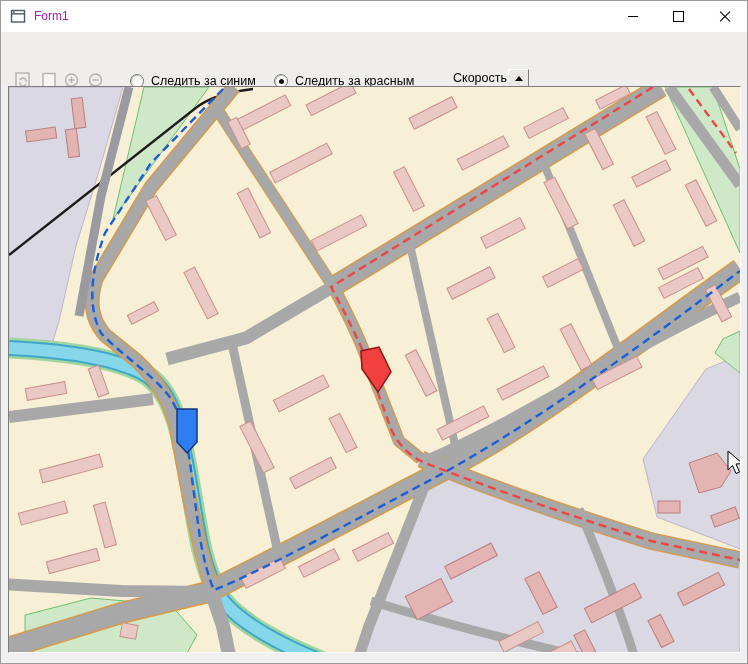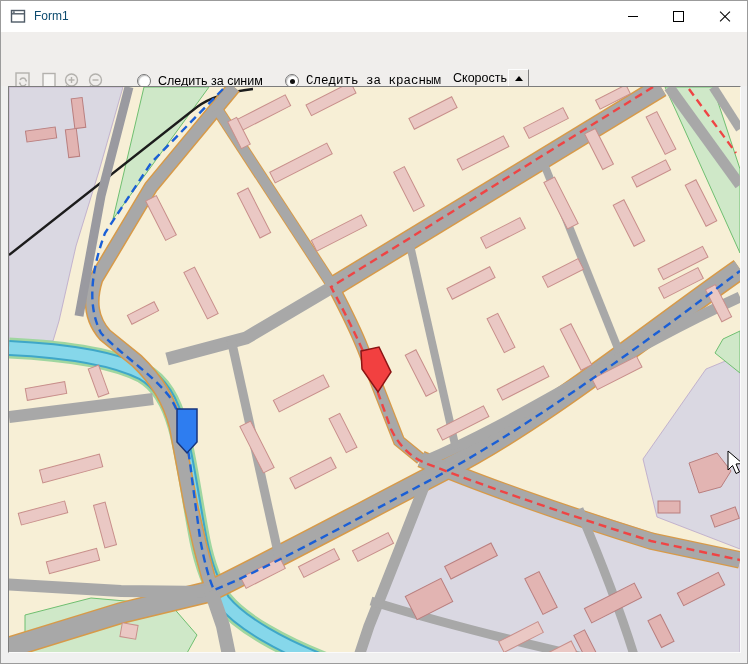--- a/index.html
+++ b/index.html
@@ -4,41 +4,41 @@
 <style>
   html,body{margin:0;padding:0;}
   body{width:748px;height:664px;position:relative;background:#f0f0f0;
        font-family:"Liberation Sans",sans-serif;overflow:hidden;}
   #window{position:absolute;left:0;top:0;width:746px;height:662px;
           border:1px solid #9b9b9b;background:#f0f0f0;}
   
   #titlebar{position:absolute;left:0;top:0;width:746px;height:31px;background:#ffffff;}
   #form-icon{position:absolute;left:9px;top:7px;width:17px;height:17px;}
   #title-text{position:absolute;left:33px;top:0;height:31px;line-height:31px;
-              font-size:12px;color:#0c4a6e;}
+              font-size:12px;color:#a21caf;}
   .capbtn{position:absolute;top:0;width:45px;height:31px;display:flex;
           align-items:center;justify-content:center;}
   #btn-min{right:92px}#btn-max{right:46px}#btn-close{right:0}
   .glyph-min{width:10px;height:1px;background:#000;}
   .glyph-max{width:9px;height:9px;border:1px solid #000;}
   .glyph-close{position:relative;width:12px;height:12px;}
   .glyph-close i{position:absolute;left:-1px;top:5px;width:14px;height:1px;background:#000;display:block;}
   .glyph-close i:nth-child(1){transform:rotate(45deg);}
   .glyph-close i:nth-child(2){transform:rotate(-45deg);}
   
   #toolbar{position:absolute;left:0;top:31px;width:746px;height:54px;background:#f0eeec;}
   .toolbtn{position:absolute;top:39px;width:22px;height:22px;}
   .radio{position:absolute;display:flex;align-items:center;}
   .radio .circ{width:12px;height:12px;border-radius:50%;background:#fff;
                border:1px solid #777;box-shadow:inset 1px 1px 1px rgba(0,0,0,.25);
                display:flex;align-items:center;justify-content:center;}
   .radio .dot{width:5px;height:5px;border-radius:50%;background:#111;}
   .radio .rlabel{margin-left:7px;font-size:12.5px;color:#000;white-space:nowrap;}
-  #radio-blue{left:136px;top:42px;}
-  #radio-red{left:284px;top:42px;font-family:Liberation Mono, monospace;}
+  #radio-blue{left:129px;top:42px;}
+  #radio-red{left:273px;top:42px;}
   #speed-label{position:absolute;left:452px;top:39px;font-size:12.5px;color:#000;text-align:right;}
   .spinbtn{position:absolute;width:19px;background:#eceae7;
            border:1px solid;border-color:#fdfdfd #7f7f7f #7f7f7f #fdfdfd;
            display:flex;align-items:center;justify-content:center;}
   #spin-up{left:507px;top:37px;height:16px;}
   #spin-down{left:507px;top:56px;height:17px;}
   .tri-up{width:0;height:0;border-left:4px solid transparent;border-right:4px solid transparent;
           border-bottom:5px solid #000;}
   .tri-down{width:0;height:0;border-left:4px solid transparent;border-right:4px solid transparent;
           border-top:5px solid #000;}

